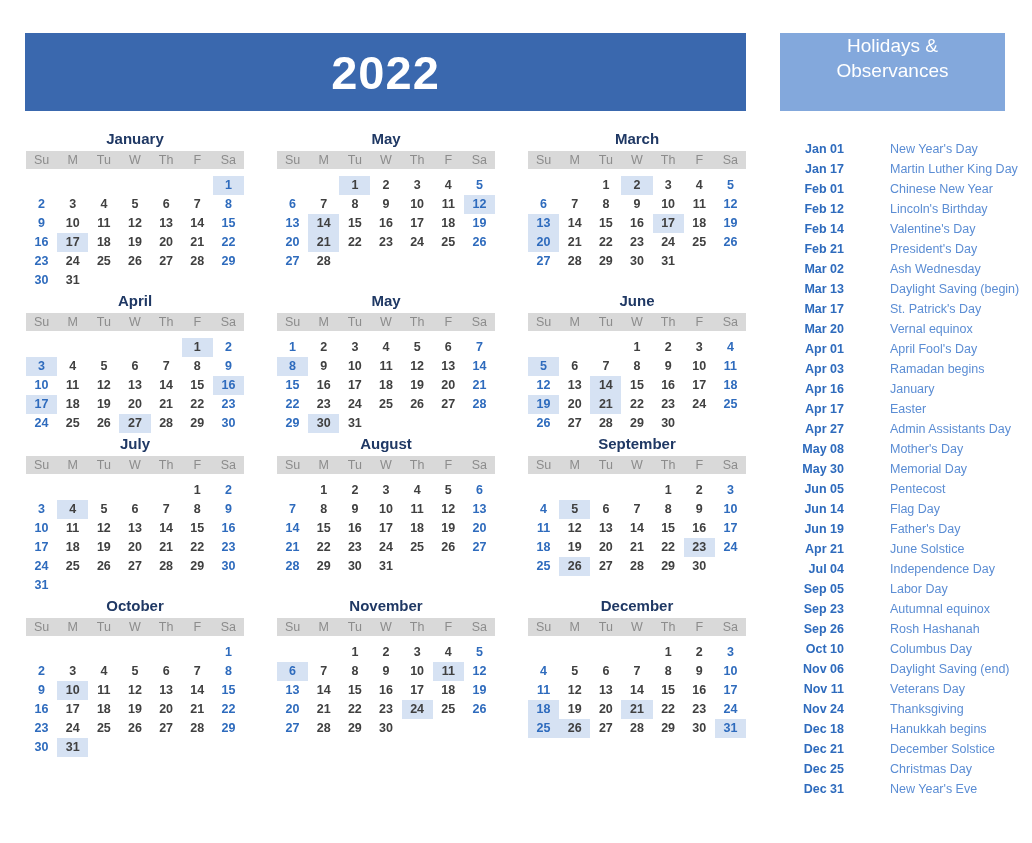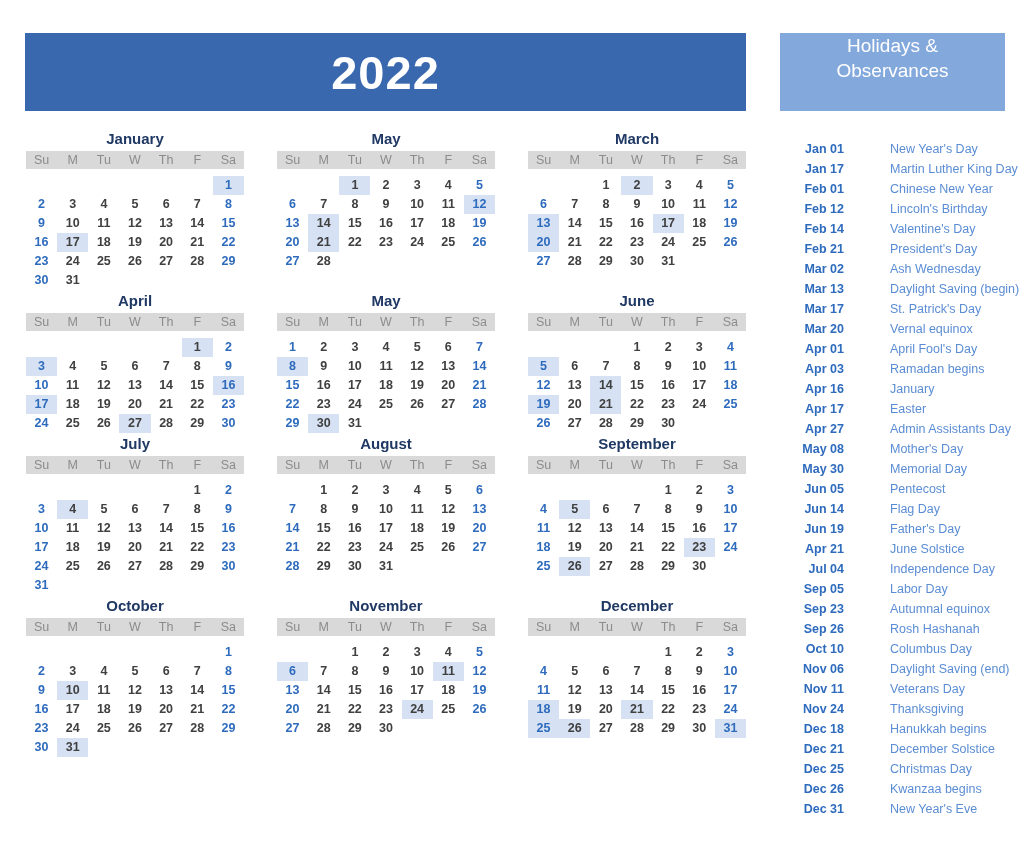--- a/index.html
+++ b/index.html
@@ -1194,23 +1194,19 @@
         </div>
         <div class="holiday-row">
           <span class="holiday-date">Dec 21</span>
           <span class="holiday-name">December Solstice</span>
         </div>
         <div class="holiday-row">
           <span class="holiday-date">Dec 25</span>
           <span class="holiday-name">Christmas Day</span>
         </div>
         <div class="holiday-row">
-          <span class="holiday-date">Dec 26</span>
-          <span class="holiday-name">Kwanzaa begins</span>
-        </div>
-        <div class="holiday-row">
           <span class="holiday-date">Dec 31</span>
           <span class="holiday-name">New Year's Eve</span>
         </div>
       </div>
   </div>
 
 </div>
 
 </body></html>

